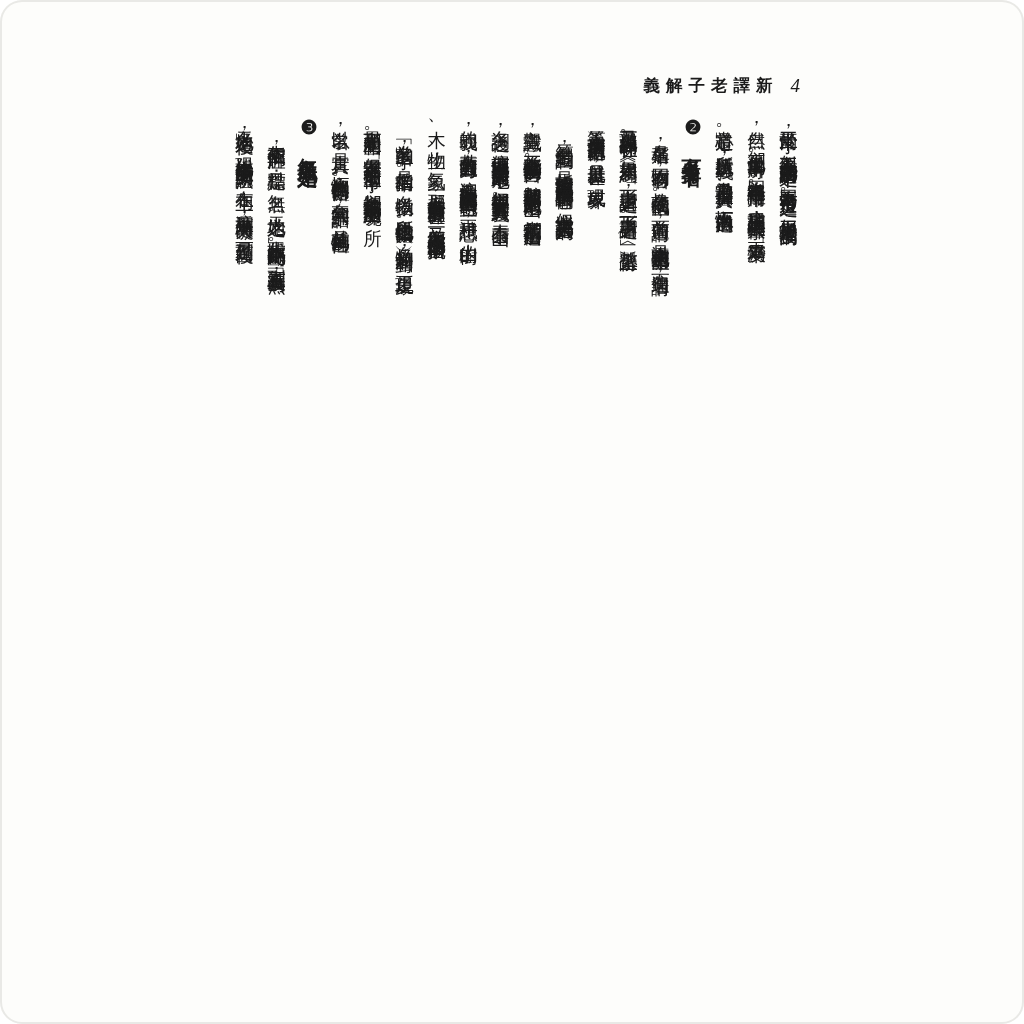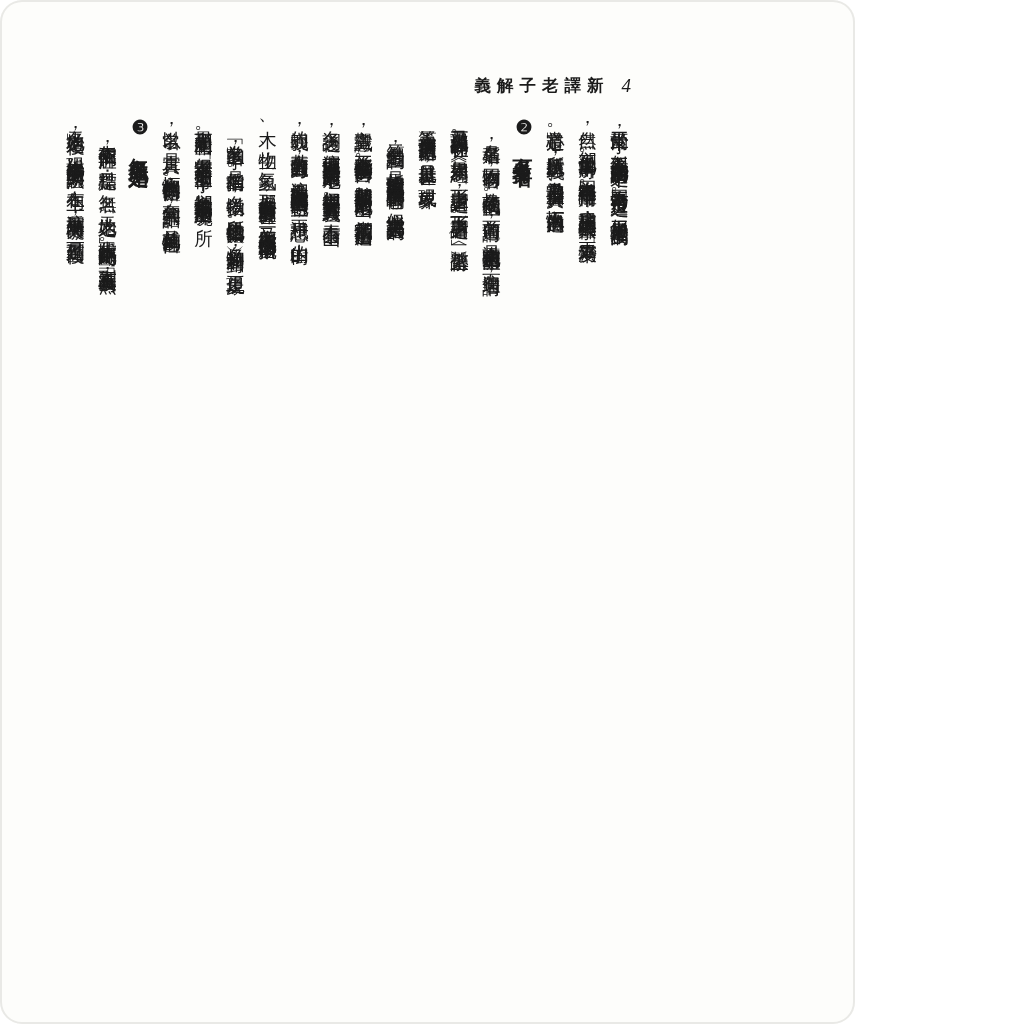--- a/index.html
+++ b/index.html
@@ -1,20 +1,20 @@
 <!DOCTYPE html>
 <html><head>
 <meta charset="utf-8">
 <style>
   * { margin:0; padding:0; box-sizing:border-box; }
   html,body { width:1024px; height:1024px; background:#ffffff; }
   body { font-family:"Liberation Serif","DejaVu Serif",serif; }
 
   .page {
-    position:relative; width:855px; height:1024px;
+    position:relative; width:1024px; height:1024px;
     background:#fdfdfb;
     border-radius:22px;
     box-shadow: inset 0 0 0 2px #e9e9e6;
     overflow:hidden;
   }
 
   
   .running-head {
     position:absolute; top:74px; right:224px;
     display:flex; align-items:baseline; gap:12px;

